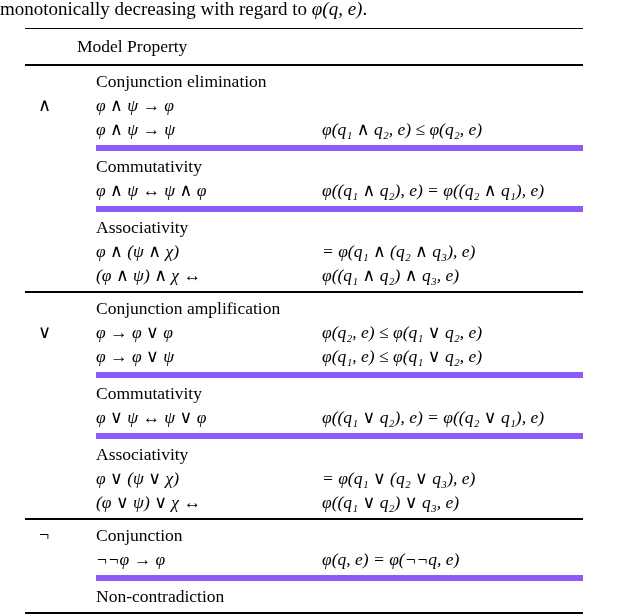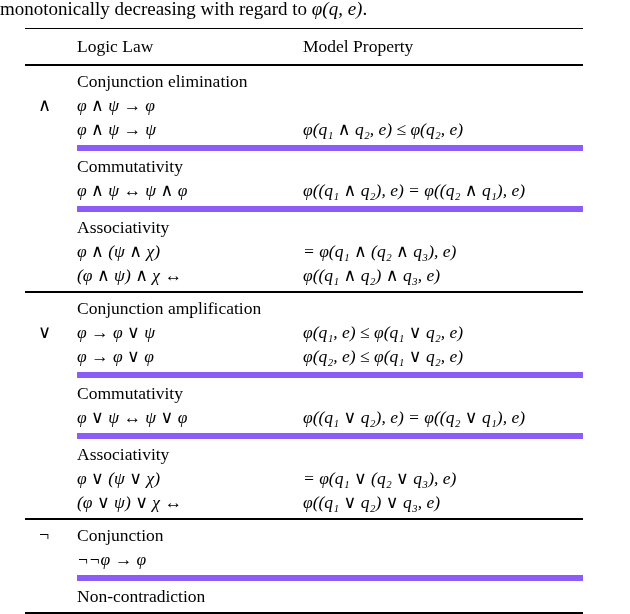--- a/index.html
+++ b/index.html
@@ -45,40 +45,39 @@
   .symcol {
     width: 52px;
     flex: 0 0 52px;
     padding-left: 13px;
     box-sizing: border-box;
   }
   .sym { font-size: 18px; line-height: 24px; display: inline-block; }
   .g-and .sym { margin-top: 27px; }
   .g-or  .sym { margin-top: 27px; }
   .g-not .sym { margin-top: 3px; }
-  .blocks { flex: 1; }
+  .blocks { flex: 1; margin-left: 19px; }
   .block { padding: 3px 0 4px 0; }
   .block + .block { border-top: 6px solid #8b5cf6; }
   .row { display: flex; line-height: 24px; }
   .law { width: 226px; flex: 0 0 226px; white-space: pre; }
   .prop { flex: 1; white-space: pre; }
   .title { font-style: normal; }
 </style>
 </head>
 <body>
 
 <div class="caption">
   <span>monotonically decreasing with regard to </span><span class="math">φ(q, e)</span><span>.</span>
 </div>
 
 <div class="tbl">
 
   <div class="header">
     <span class="c1"></span>
-    <span class="c2">Logic Law</span>
     <span class="c3">Model Property</span>
   </div>
 
   <div class="body">
 
     <div class="group g-and">
       <div class="symcol">
         <span class="sym math">∧</span>
       </div>
       <div class="blocks">
@@ -122,26 +121,26 @@
     <div class="group g-or">
       <div class="symcol">
         <span class="sym math">∨</span>
       </div>
       <div class="blocks">
         <div class="block">
           <div class="row">
             <span class="law title">Conjunction amplification</span>
           </div>
           <div class="row">
+            <span class="law math">φ → φ ∨ φ</span>
+            <span class="prop math">φ(q₂, e) ≤ φ(q₁ ∨ q₂, e)</span>
+          </div>
+          <div class="row">
             <span class="law math">φ → φ ∨ ψ</span>
             <span class="prop math">φ(q₁, e) ≤ φ(q₁ ∨ q₂, e)</span>
-          </div>
-          <div class="row">
-            <span class="law math">φ → φ ∨ φ</span>
-            <span class="prop math">φ(q₂, e) ≤ φ(q₁ ∨ q₂, e)</span>
           </div>
         </div>
         <div class="block">
           <div class="row">
             <span class="law title">Commutativity</span>
           </div>
           <div class="row">
             <span class="law math">φ ∨ ψ ↔ ψ ∨ φ</span>
             <span class="prop math">φ((q₁ ∨ q₂), e) = φ((q₂ ∨ q₁), e)</span>
           </div>
@@ -166,20 +165,21 @@
       <div class="symcol">
         <span class="sym math">¬</span>
       </div>
       <div class="blocks">
         <div class="block">
           <div class="row">
             <span class="law title">Conjunction</span>
           </div>
           <div class="row">
             <span class="law math">¬¬φ → φ</span>
+            <span class="prop math">φ(q, e) = φ(¬¬q, e)</span>
           </div>
         </div>
         <div class="block">
           <div class="row">
             <span class="law title">Non-contradiction</span>
           </div>
         </div>
       </div>
     </div>
 

